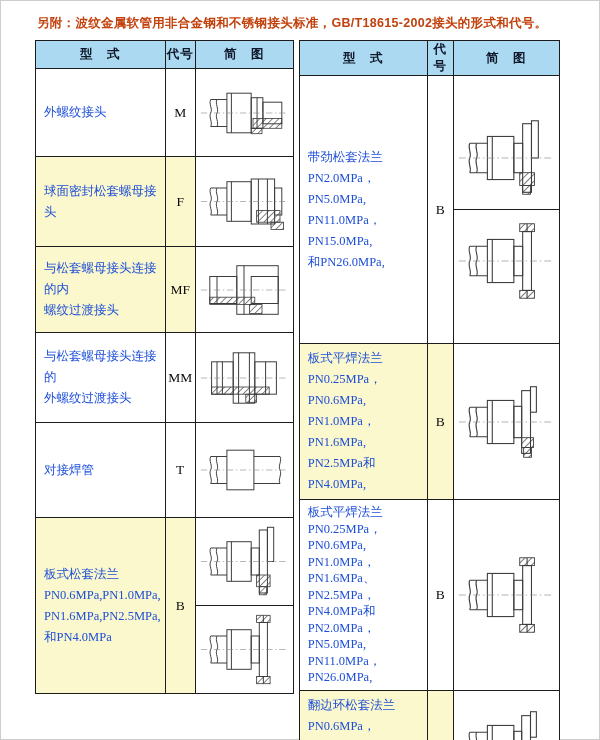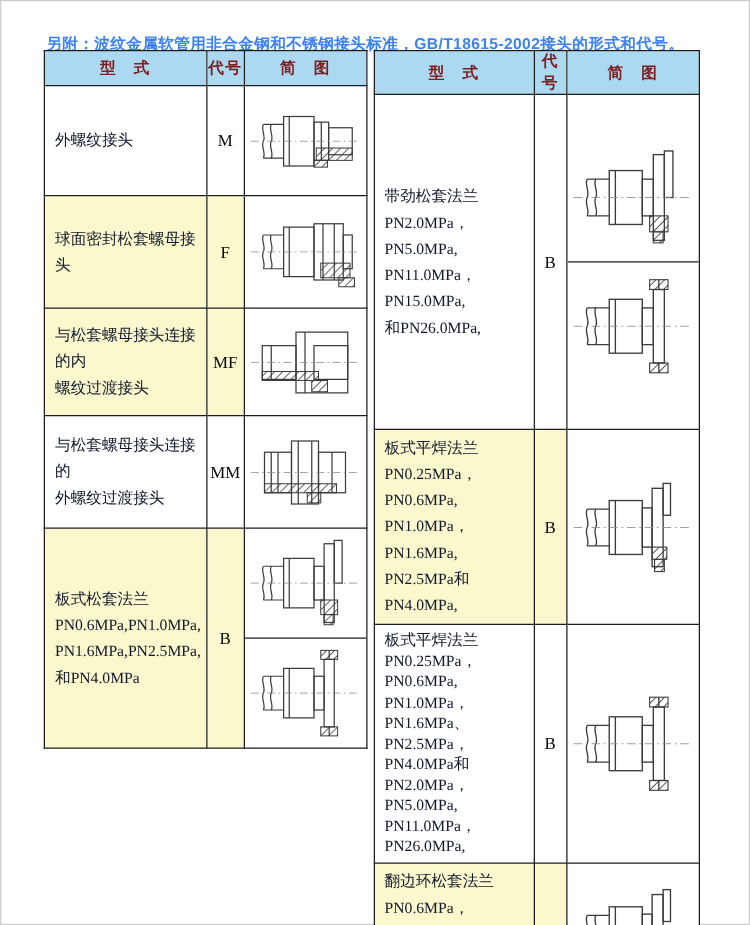--- a/index.html
+++ b/index.html
@@ -2,33 +2,33 @@
 <html><head>
 <meta charset="utf-8">
 <style>
   html,body{margin:0;padding:0}
   body{
     width:600px;height:740px;position:relative;background:#ffffff;
     font-family:"Liberation Sans",sans-serif;color:#000;overflow:hidden;
   }
   .frame{position:absolute;left:0;top:0;right:0;bottom:0;border:1px solid #cdcdcd;pointer-events:none}
   .title{
-    position:absolute;left:37px;top:27px;width:540px;
-    font-size:12.5px;font-weight:600;letter-spacing:.3px;color:#3b82f6;
+    position:absolute;left:37px;top:15px;width:540px;
+    font-size:12.5px;font-weight:600;letter-spacing:.3px;color:#c2410c;
   }
   .tables{position:absolute;left:35px;top:40px;display:flex;gap:5px;align-items:flex-start}
   table{border-collapse:collapse;table-layout:fixed}
   td,th{border:1.6px solid #1c1c1c;padding:0;overflow:hidden}
   th{
     background:#abd9f1;font-size:12.5px;font-weight:700;height:27px;
-    font-family:"Liberation Sans",sans-serif;letter-spacing:1px;color:#7f1d1d;
+    font-family:"Liberation Sans",sans-serif;letter-spacing:1px;color:#0f172a;
   }
   .type-cell{
     font-family:"Liberation Serif",serif;font-size:12.5px;line-height:21px;
-    padding:4px 4px 4px 8px;white-space:pre-line;vertical-align:middle;color:#0f172a;
+    padding:4px 4px 4px 8px;white-space:pre-line;vertical-align:middle;color:#1d4ed8;
     background:#ffffff;
   }
   .type-cell.tight{line-height:16.5px}
   .code-cell{
     font-family:"Liberation Serif",serif;font-size:13.5px;text-align:center;
     vertical-align:middle;color:#0a0a0a;background:#ffffff;
   }
   .hl{background:#fbf8cd}
   .diag-cell{vertical-align:middle;background:#ffffff;padding:0}
   .diag-stack{display:flex;flex-direction:column;width:100%}
@@ -163,20 +163,44 @@
                   <rect class="ln" x="62" y="22" width="24" height="36"></rect>
                   <line class="ln" x1="74" y1="22" x2="74" y2="58"></line>
                   <rect class="ht" x="14" y="50" width="64" height="8"></rect>
                   <rect class="ht" x="52" y="58" width="12" height="9"></rect>
                   <line class="cl" x1="2" y1="40" x2="97" y2="40"></line>
                 </svg>
               </div>
             </div>
           </td>
         </tr>
+        <tr style="height:95px">
+          <td class="type-cell">对接焊管</td>
+          <td class="code-cell">T</td>
+          <td class="diag-cell">
+            <div class="diag-stack" style="height:93px">
+              <div class="diag">
+                <svg width="90" height="86" viewBox="0 0 100 80" xmlns="http://www.w3.org/2000/svg">
+                  <defs>
+                    <pattern id="h" width="5" height="5" patternUnits="userSpaceOnUse" patternTransform="rotate(45)">
+                      <line x1="0" y1="0" x2="0" y2="5" stroke="#3c3c3c" stroke-width="1.4"></line>
+                    </pattern>
+                  </defs>
+                  <path class="ln" d="M13,25 H31 M13,55 H31"></path>
+                  <path class="ln" d="M13,25 c-2.5,5 2.5,10 0,15 c-2.5,5 2.5,10 0,15"></path>
+                  <path class="ln" d="M20,25 c-2.5,5 2.5,10 0,15 c-2.5,5 2.5,10 0,15"></path>
+                  <rect class="ln" x="31" y="18" width="30" height="44"></rect>
+                  <path class="ln" d="M61,25 H90 M61,55 H90"></path>
+                  <path class="ln" d="M90,25 c2.5,5 -2.5,10 0,15 c2.5,5 -2.5,10 0,15"></path>
+                  <line class="cl" x1="2" y1="40" x2="97" y2="40"></line>
+                </svg>
+              </div>
+            </div>
+          </td>
+        </tr>
         <tr style="height:133px">
           <td class="type-cell hl">板式松套法兰
 PN0.6MPa,PN1.0MPa,
 PN1.6MPa,PN2.5MPa,
 和PN4.0MPa</td>
           <td class="code-cell hl">B</td>
           <td class="diag-cell">
             <div class="diag-stack" style="height:175px">
               <div class="diag">
                 <svg width="90" height="85" viewBox="0 0 100 80" xmlns="http://www.w3.org/2000/svg">

